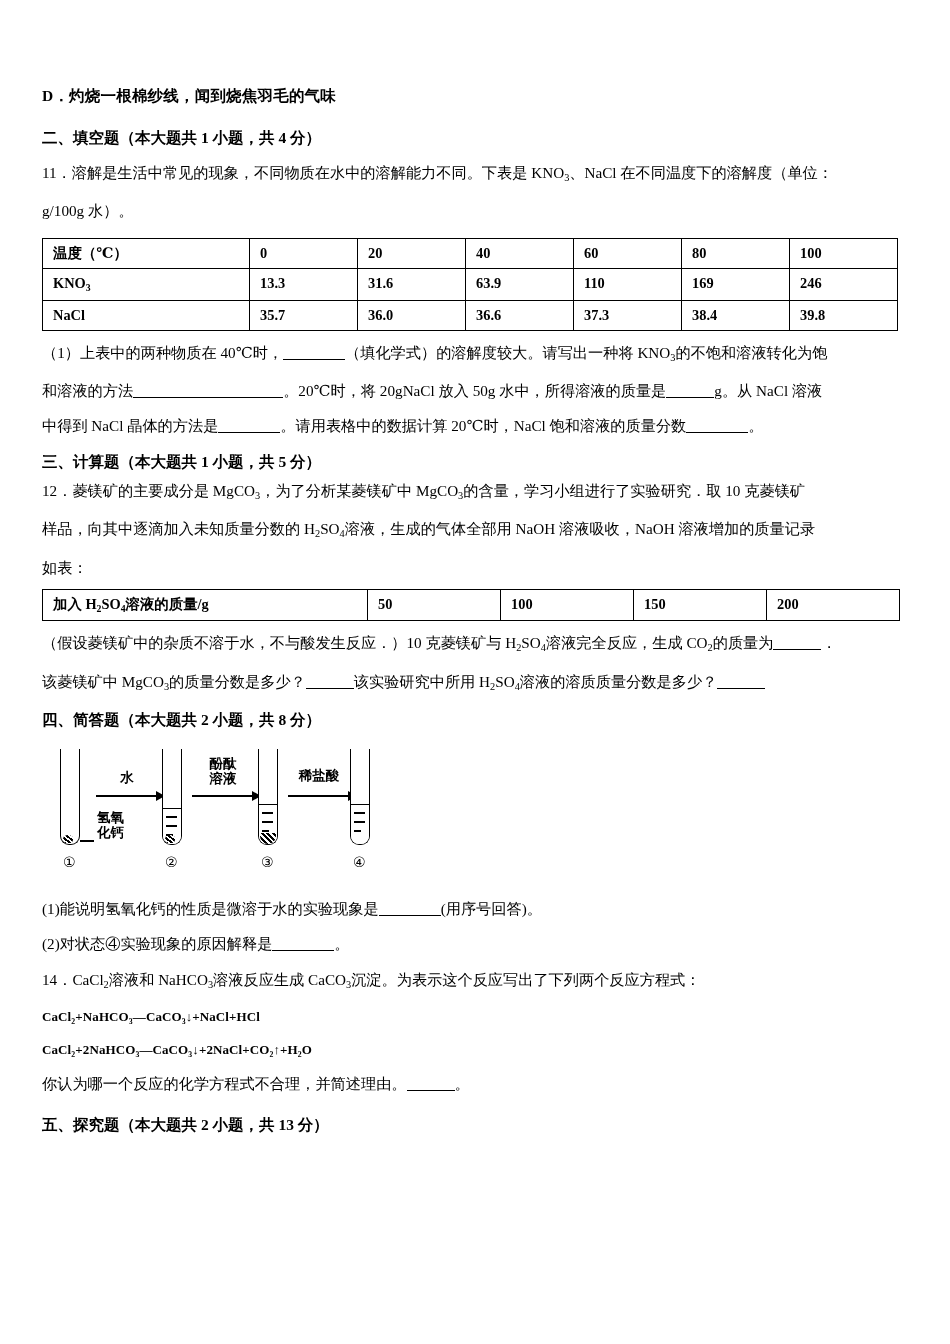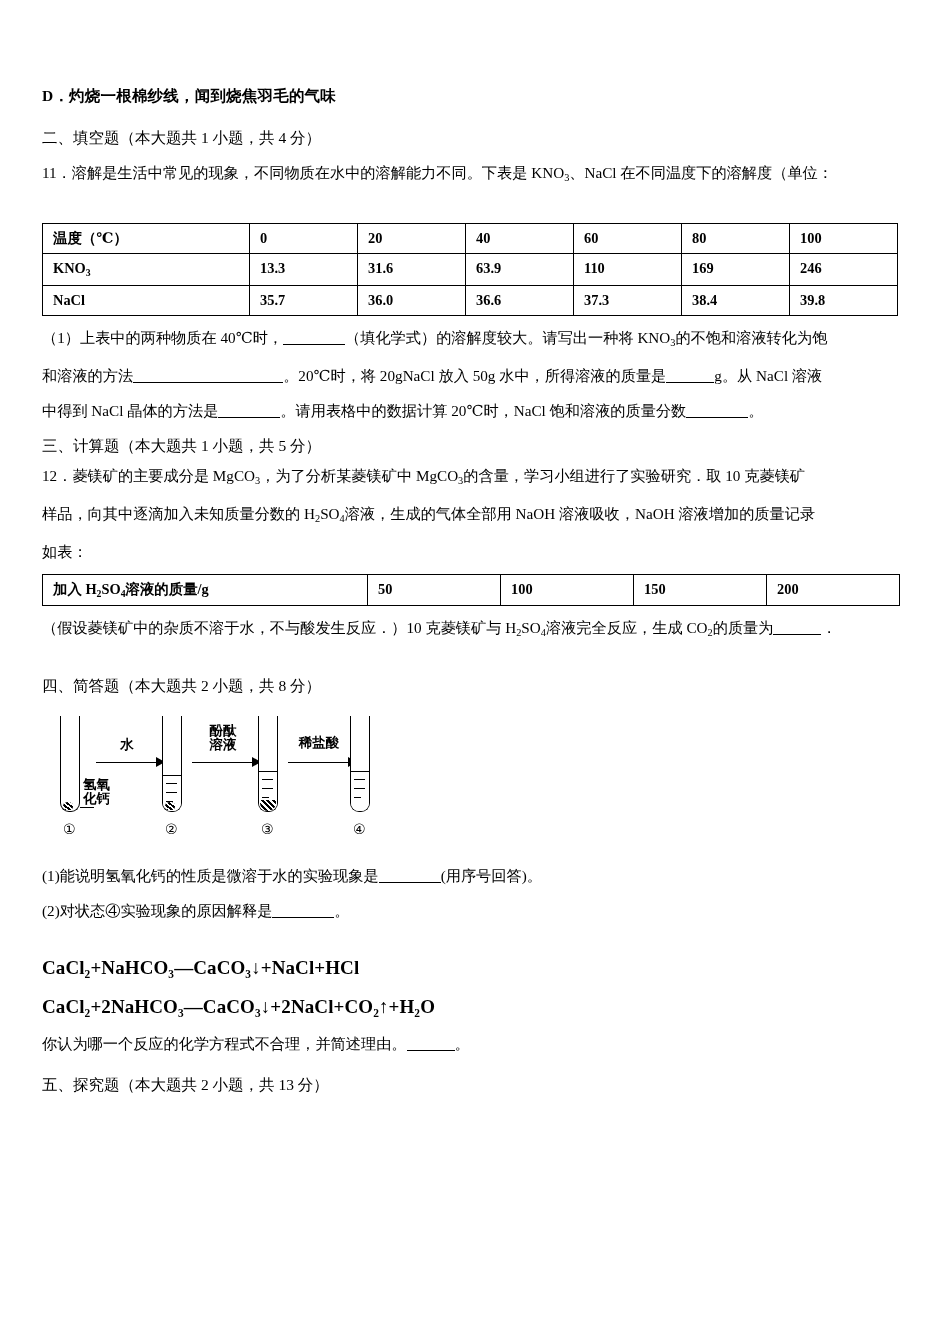--- a/index.html
+++ b/index.html
@@ -31,21 +31,21 @@
   .para {
     font-size: 15.5px;
     font-weight: bold;
     line-height: 1.0;
     margin: 0 0 0 0;
     letter-spacing: 0.2px;
     white-space: normal;
   }
   .sec-head {
     font-size: 15.5px;
-    font-weight: normal;
+    font-weight: bold;
     line-height: 1.0;
   }
   .q-line {
     font-size: 15.2px;
     font-weight: normal;
     line-height: 1.0;
   }
   .gap-sm { height: 14px; }
   .gap-md { height: 20px; }
   .gap-lg { height: 26px; }
@@ -176,21 +176,21 @@
   }
   .ca-label {
     position: absolute;
     font-size: 13.5px;
     font-weight: bold;
     line-height: 1.06;
     white-space: nowrap;
   }
 
   .eq-line {
-    font-size: 19px;
+    font-size: 13px;
     font-weight: bold;
     line-height: 1.0;
     letter-spacing: 0.1px;
     font-family: Liberation Serif, serif;
   }
 </style>
 </head>
 <body>
 
 <div class="page">
@@ -203,20 +203,21 @@
     <div class="sec-head">二、填空题（本大题共 1 小题，共 4 分）</div>
 
     <div class="gap-md"></div>
 
     <div class="q-line">
       <span>11．溶解是生活中常见的现象，不同物质在水中的溶解能力不同。下表是 KNO</span><sub>3</sub><span>、NaCl 在不同温度下的溶解度（单位：</span>
     </div>
 
     <div class="gap-md"></div>
 
+    <div class="q-line">g/100g 水）。</div>
 
     <div class="gap-md"></div>
 
     <table class="data t1">
       <tbody>
           <tr>
         <td class="label">温度（℃）</td>
         <td class="val">0</td>
         <td class="val">20</td>
         <td class="val">40</td>
@@ -298,35 +299,38 @@
       </table>
 
     <div class="gap-sm"></div>
 
     <div class="q-line">
       <span>（假设菱镁矿中的杂质不溶于水，不与酸发生反应．）10 克菱镁矿与 H</span><sub>2</sub><span>SO</span><sub>4</sub><span>溶液完全反应，生成 CO</span><sub>2</sub><span>的质量为</span><span class="blank-s"></span><span>．</span>
     </div>
 
     <div class="gap-md"></div>
 
+    <div class="q-line">
+      <span>该菱镁矿中 MgCO</span><sub>3</sub><span>的质量分数是多少？</span><span class="blank-s"></span><span>该实验研究中所用 H</span><sub>2</sub><span>SO</span><sub>4</sub><span>溶液的溶质质量分数是多少？</span><span class="blank-s"></span>
+    </div>
 
     <div class="gap-md"></div>
 
     <div class="sec-head">四、简答题（本大题共 2 小题，共 8 分）</div>
 
     <div class="gap-sm"></div>
 
 
     <div class="figure">
 
       <div class="tube" style="left:10px; top:2px;">
         <div class="speck"></div>
       </div>
       <div class="lead-line" style="left:30px; top:93px; width:14px;"></div>
-      <div class="ca-label" style="left:33px; top:64px;">
+      <div class="ca-label" style="left:47px; top:64px;">
         <div>氢氧</div>
         <div>化钙</div>
       </div>
       <div class="tube-num" style="left:13px; top:108px;">①</div>
 
       <div class="arrow-grp" style="left:46px; top:24px;">
         <div class="arrow-label" style="top:0;">水</div>
         <div class="arrow-line" style="top:24px;"></div>
         <div class="arrow-head" style="left:60px; top:19.5px;"></div>
       </div>
@@ -378,20 +382,23 @@
     </div>
 
     <div class="gap-md"></div>
 
     <div class="q-line">
       <span>(2)对状态④实验现象的原因解释是</span><span class="blank-m"></span><span>。</span>
     </div>
 
     <div class="gap-md"></div>
 
+    <div class="q-line">
+      <span>14．CaCl</span><sub>2</sub><span>溶液和 NaHCO</span><sub>3</sub><span>溶液反应生成 CaCO</span><sub>3</sub><span>沉淀。为表示这个反应写出了下列两个反应方程式：</span>
+    </div>
 
     <div class="gap-md"></div>
 
     <div class="eq-line">CaCl₂+NaHCO₃—CaCO₃↓+NaCl+HCl</div>
 
     <div class="gap-md"></div>
 
     <div class="eq-line">CaCl₂+2NaHCO₃—CaCO₃↓+2NaCl+CO₂↑+H₂O</div>
 
     <div class="gap-md"></div>

